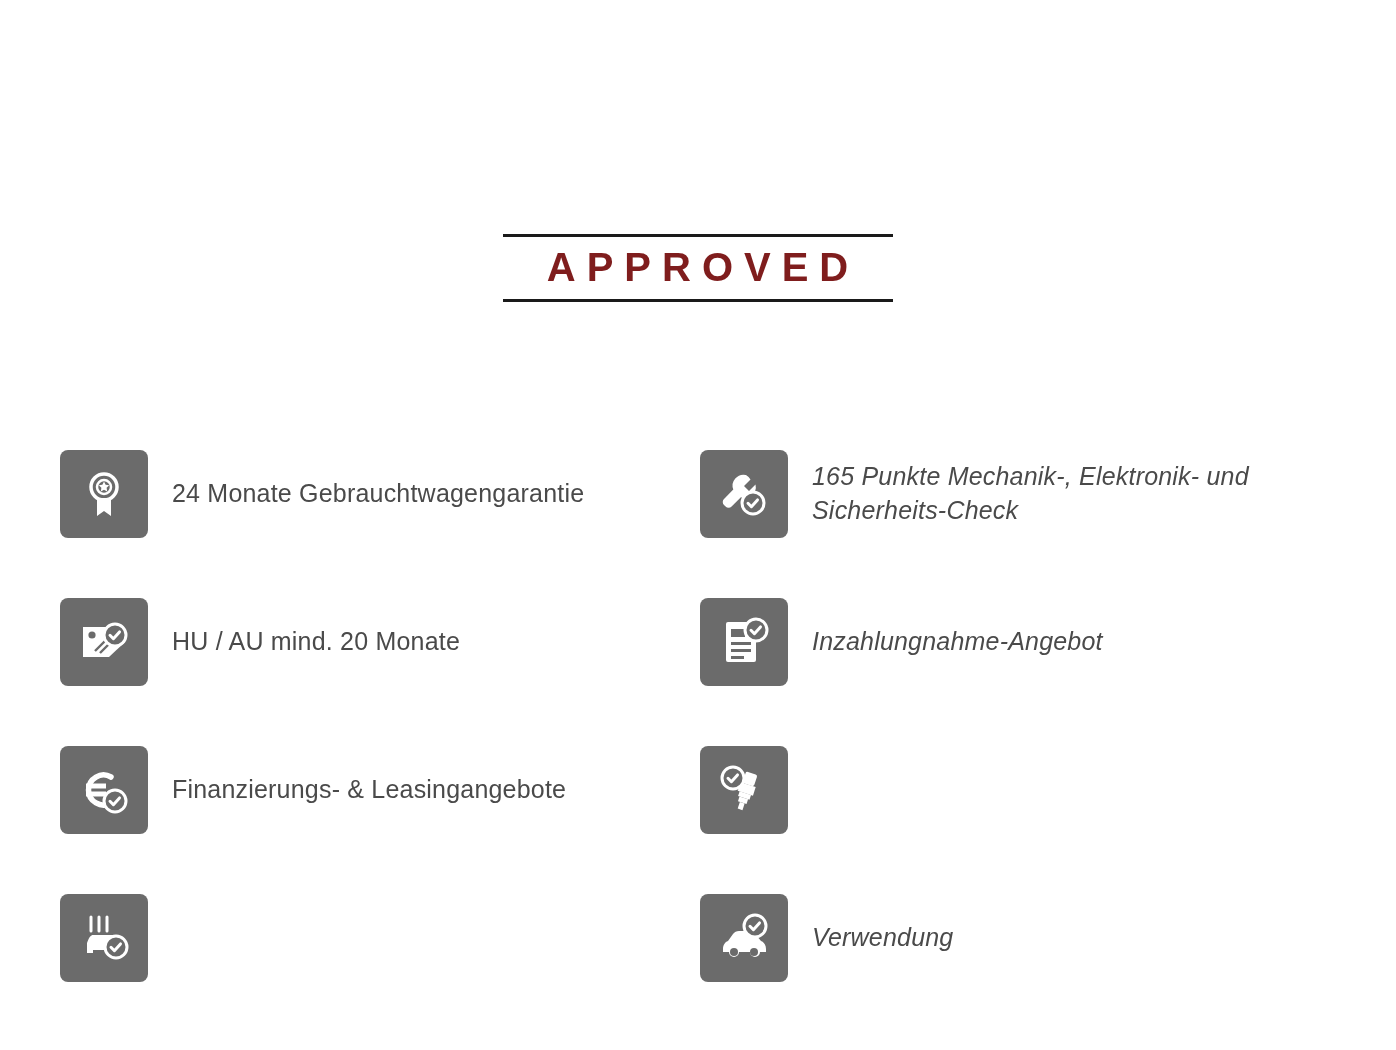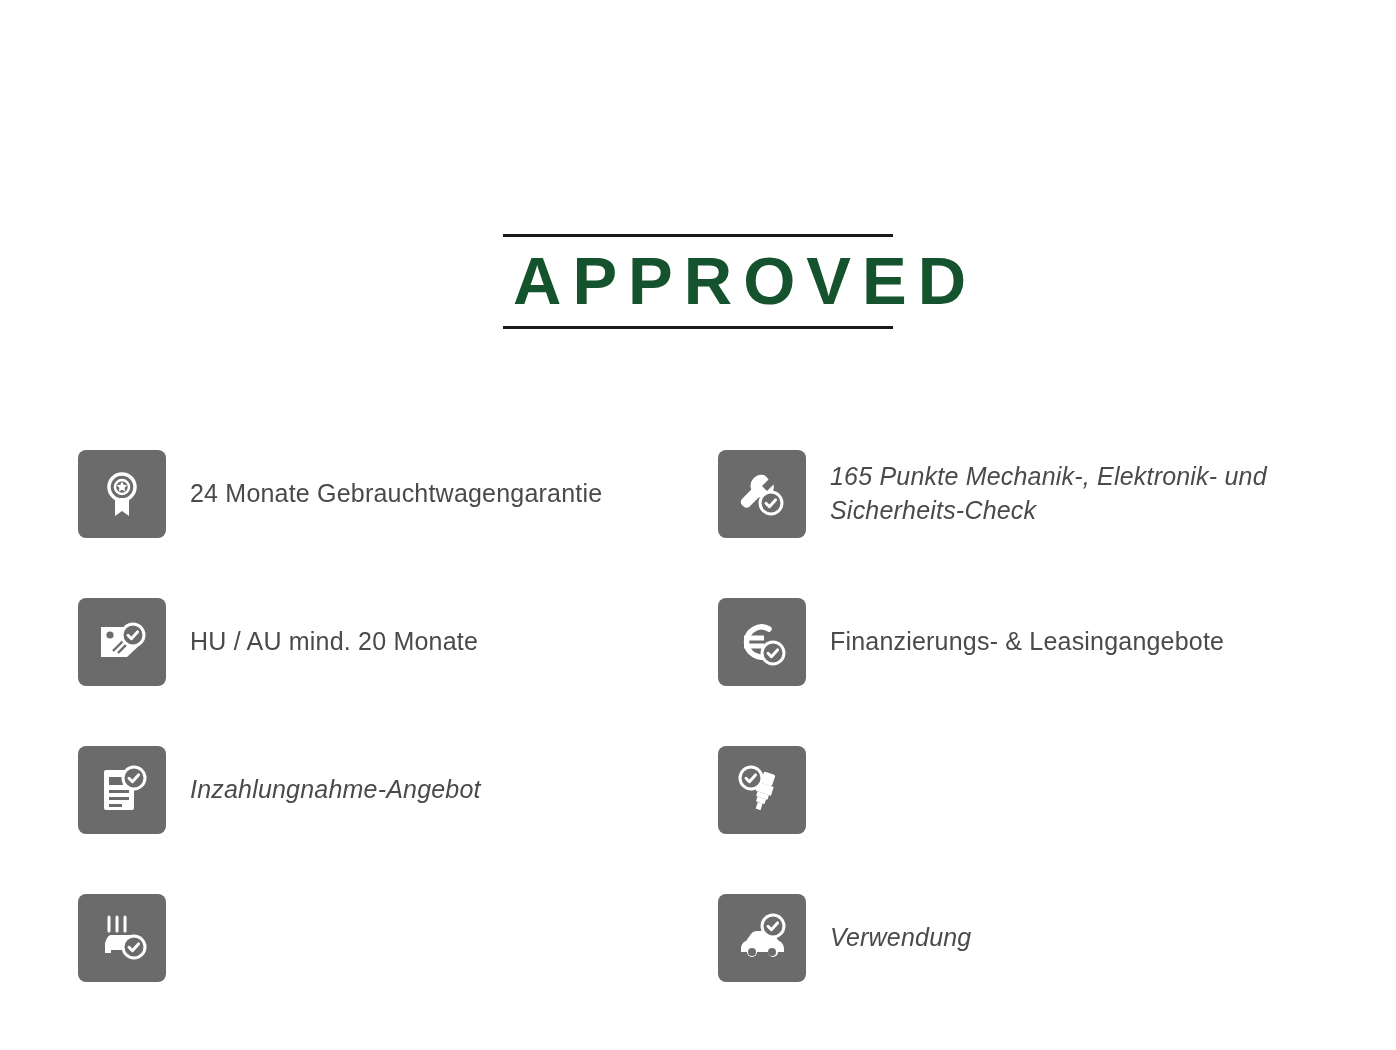--- a/index.html
+++ b/index.html
@@ -34,34 +34,34 @@
   .approved-block {
     width: 390px;
     text-align: center;
   }
   .approved-rule {
     height: 3px;
     background: #1a1a1a;
     width: 100%;
   }
   .approved-word {
-    font-size: 67px;
+    font-size: 40px;
     font-weight: bold;
     letter-spacing: 11px;
-    color: #14532d;
+    color: #7f1d1d;
     line-height: 1;
     padding: 10px 0 12px 10px;
     font-family: "Liberation Sans", sans-serif;
   }
 
   
   .grid {
     position: absolute;
     top: 420px;
-    left: 78px;
+    left: 60px;
     width: 1270px;
     display: grid;
     grid-template-columns: 640px 630px;
     grid-auto-rows: 148px;
   }
   .feature {
     display: flex;
     align-items: center;
     gap: 24px;
   }
@@ -136,45 +136,45 @@
           <circle cx="17" cy="22" r="3.6" fill="#6b6b6b"></circle>
           <path d="M20 38l12-12" stroke="#6b6b6b" stroke-width="2.4"></path>
           <path d="M25 40l12-12" stroke="#6b6b6b" stroke-width="2.4"></path>
           <circle cx="40" cy="22" r="11" fill="#6b6b6b" stroke="#ffffff" stroke-width="3"></circle>
           <path d="M35 22.3l3.4 3.4 6.1-6.8" stroke="#ffffff" stroke-width="3" stroke-linecap="round" stroke-linejoin="round"></path>
         </svg>
       </div>
       <div class="feature-label">HU / AU mind. 20 Monate</div>
     </div>
 
-    <div class="feature col-left">
-      <div class="icon-tile">
-        <svg width="58" height="58" viewBox="0 0 58 58" fill="none">
-          <path d="M36 16a15 15 0 100 26" stroke="#ffffff" stroke-width="5.5" stroke-linecap="round" fill="none"></path>
-          <path d="M11 25h20M11 33h20" stroke="#ffffff" stroke-width="5"></path>
-          <circle cx="40" cy="40" r="11" fill="#6b6b6b" stroke="#ffffff" stroke-width="3"></circle>
-          <path d="M35 40.3l3.4 3.4 6.1-6.8" stroke="#ffffff" stroke-width="3" stroke-linecap="round" stroke-linejoin="round"></path>
-        </svg>
-      </div>
-      <div class="feature-label">Finanzierungs- &amp; Leasingangebote</div>
-    </div>
-
     <div class="feature col-right">
       <div class="icon-tile">
         <svg width="58" height="58" viewBox="0 0 58 58" fill="none">
           <rect x="11" y="9" width="30" height="40" rx="2" fill="#ffffff"></rect>
           <rect x="16" y="16" width="14" height="8" fill="#6b6b6b"></rect>
           <rect x="16" y="29" width="20" height="3" fill="#6b6b6b"></rect>
           <rect x="16" y="36" width="20" height="3" fill="#6b6b6b"></rect>
           <rect x="16" y="43" width="13" height="3" fill="#6b6b6b"></rect>
           <circle cx="41" cy="17" r="11" fill="#6b6b6b" stroke="#ffffff" stroke-width="3"></circle>
           <path d="M36 17.3l3.4 3.4 6.1-6.8" stroke="#ffffff" stroke-width="3" stroke-linecap="round" stroke-linejoin="round"></path>
         </svg>
       </div>
       <div class="feature-label">Inzahlungnahme-Angebot</div>
+    </div>
+
+    <div class="feature col-left">
+      <div class="icon-tile">
+        <svg width="58" height="58" viewBox="0 0 58 58" fill="none">
+          <path d="M36 16a15 15 0 100 26" stroke="#ffffff" stroke-width="5.5" stroke-linecap="round" fill="none"></path>
+          <path d="M11 25h20M11 33h20" stroke="#ffffff" stroke-width="5"></path>
+          <circle cx="40" cy="40" r="11" fill="#6b6b6b" stroke="#ffffff" stroke-width="3"></circle>
+          <path d="M35 40.3l3.4 3.4 6.1-6.8" stroke="#ffffff" stroke-width="3" stroke-linecap="round" stroke-linejoin="round"></path>
+        </svg>
+      </div>
+      <div class="feature-label">Finanzierungs- &amp; Leasingangebote</div>
     </div>
 
     <div class="feature col-right">
       <div class="icon-tile">
         <svg width="58" height="58" viewBox="0 0 58 58" fill="none">
           <g transform="rotate(18 30 30)">
             <rect x="25" y="11" width="12" height="12" rx="2" fill="#ffffff"></rect>
             <rect x="23" y="23" width="16" height="9" fill="#ffffff"></rect>
             <rect x="25" y="32" width="12" height="5" fill="#ffffff"></rect>
             <rect x="26.5" y="37" width="9" height="5" fill="#ffffff"></rect>

